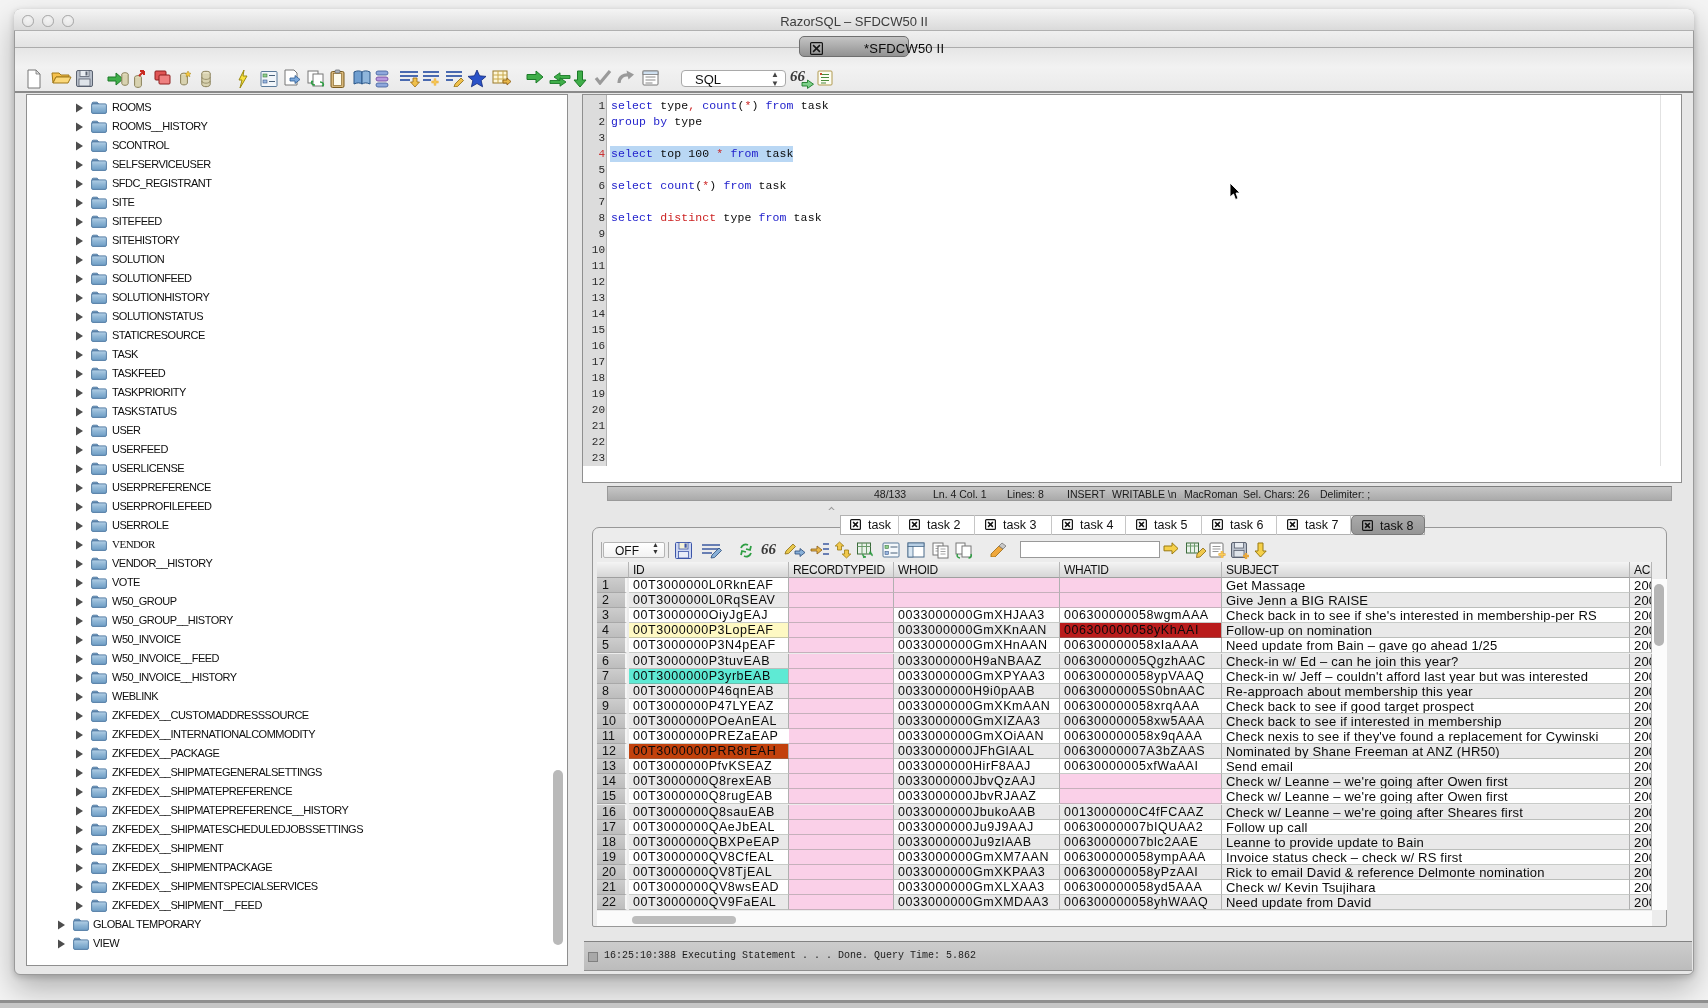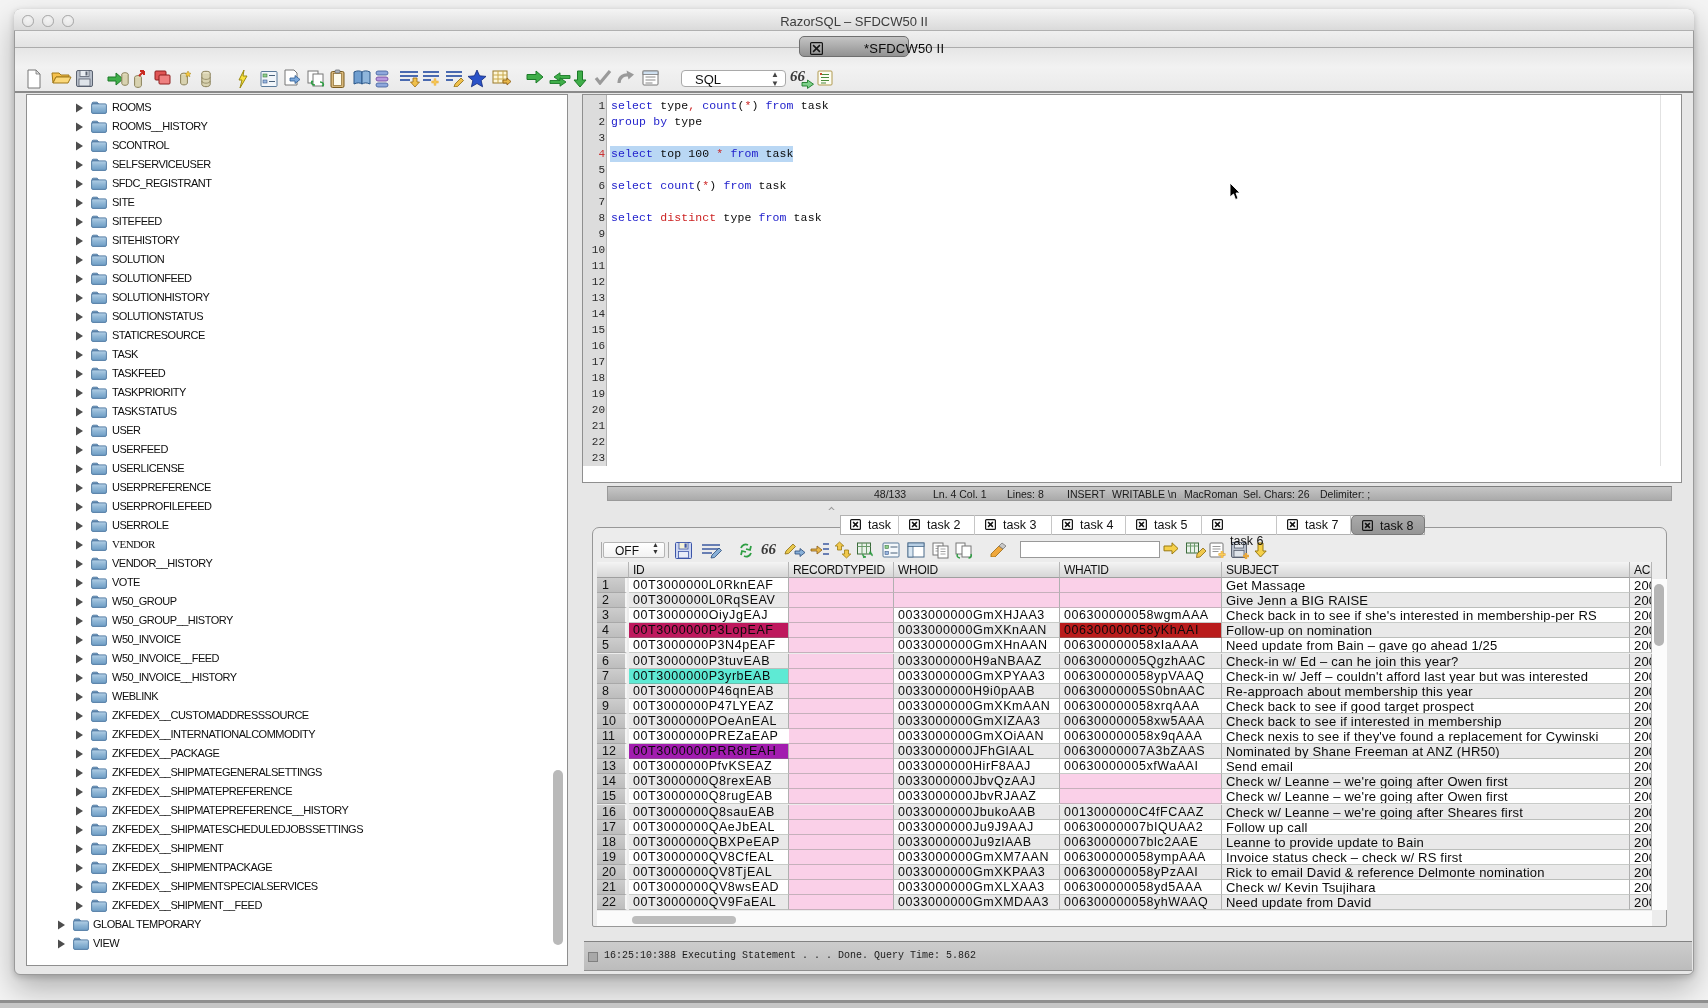--- a/index.html
+++ b/index.html
@@ -736,21 +736,21 @@
         <rect x="0.6" y="0.6" width="9.8" height="9.8" rx="1" fill="none" stroke="#151515" stroke-width="1.2"></rect>
         <path d="M3.1 3.1L7.9 7.9M7.9 3.1L3.1 7.9" stroke="#151515" stroke-width="1.5"></path>
       </svg></span>
     <span style="position:absolute;left:28px;top:3px;">task 5</span>
   </div>
 <div class="rtab" style="left:1202px;width:75px;border-right:1px solid #c6c6c6;">
     <span style="position:absolute;left:10px;top:4px;"><svg width="11" height="11" viewBox="0 0 11 11">
         <rect x="0.6" y="0.6" width="9.8" height="9.8" rx="1" fill="none" stroke="#151515" stroke-width="1.2"></rect>
         <path d="M3.1 3.1L7.9 7.9M7.9 3.1L3.1 7.9" stroke="#151515" stroke-width="1.5"></path>
       </svg></span>
-    <span style="position:absolute;left:28px;top:3px;margin-top:16px;">task 6</span>
+    <span style="position:absolute;left:28px;top:3px;">task 6</span>
   </div>
 <div class="rtab" style="left:1277px;width:74px;border-right:1px solid #c6c6c6;">
     <span style="position:absolute;left:10px;top:4px;"><svg width="11" height="11" viewBox="0 0 11 11">
         <rect x="0.6" y="0.6" width="9.8" height="9.8" rx="1" fill="none" stroke="#151515" stroke-width="1.2"></rect>
         <path d="M3.1 3.1L7.9 7.9M7.9 3.1L3.1 7.9" stroke="#151515" stroke-width="1.5"></path>
       </svg></span>
     <span style="position:absolute;left:28px;top:3px;">task 7</span>
   </div>
 <div class="rtab rtabsel" style="left:1351px;width:74px;">
     <span style="position:absolute;left:10px;top:4px;"><svg width="11" height="11" viewBox="0 0 11 11">
@@ -873,21 +873,21 @@
 <div class="cell " style="left:1222px;top:593.1px;width:408px;background:#e9e9e9;">Give Jenn a BIG RAISE</div>
 <div class="cell " style="left:1630px;top:593.1px;width:22px;background:#e9e9e9;">2006</div>
 <div class="rowno" style="left:597px;top:608.2px;width:30px;">3</div>
 <div class="cell mono-id" style="left:629px;top:608.2px;width:160px;background:#ffffff;">00T3000000OiyJgEAJ</div>
 <div class="cell " style="left:789px;top:608.2px;width:105px;background:#fad0e8;"></div>
 <div class="cell mono-id" style="left:894px;top:608.2px;width:166px;background:#ffffff;">0033000000GmXHJAA3</div>
 <div class="cell mono-id" style="left:1060px;top:608.2px;width:162px;background:#ffffff;">006300000058wgmAAA</div>
 <div class="cell " style="left:1222px;top:608.2px;width:408px;background:#ffffff;">Check back in to see if she's interested in membership-per RS</div>
 <div class="cell " style="left:1630px;top:608.2px;width:22px;background:#ffffff;">2006</div>
 <div class="rowno" style="left:597px;top:623.3px;width:30px;">4</div>
-<div class="cell mono-id" style="left:629px;top:623.3px;width:160px;background:#be185d;">00T3000000P3LopEAF</div>
+<div class="cell mono-id" style="left:629px;top:623.3px;width:160px;background:#fef9c3;">00T3000000P3LopEAF</div>
 <div class="cell " style="left:789px;top:623.3px;width:105px;background:#fad0e8;"></div>
 <div class="cell mono-id" style="left:894px;top:623.3px;width:166px;background:#e9e9e9;">0033000000GmXKnAAN</div>
 <div class="cell mono-id" style="left:1060px;top:623.3px;width:162px;background:#b91c1c;">006300000058yKhAAI</div>
 <div class="cell " style="left:1222px;top:623.3px;width:408px;background:#e9e9e9;">Follow-up on nomination</div>
 <div class="cell " style="left:1630px;top:623.3px;width:22px;background:#e9e9e9;">2006</div>
 <div class="rowno" style="left:597px;top:638.4px;width:30px;">5</div>
 <div class="cell mono-id" style="left:629px;top:638.4px;width:160px;background:#ffffff;">00T3000000P3N4pEAF</div>
 <div class="cell " style="left:789px;top:638.4px;width:105px;background:#fad0e8;"></div>
 <div class="cell mono-id" style="left:894px;top:638.4px;width:166px;background:#ffffff;">0033000000GmXHnAAN</div>
 <div class="cell mono-id" style="left:1060px;top:638.4px;width:162px;background:#ffffff;">006300000058xIaAAA</div>
@@ -929,21 +929,21 @@
 <div class="cell " style="left:1222px;top:713.9px;width:408px;background:#e9e9e9;">Check back to see if interested in membership</div>
 <div class="cell " style="left:1630px;top:713.9px;width:22px;background:#e9e9e9;">2006</div>
 <div class="rowno" style="left:597px;top:729.0px;width:30px;">11</div>
 <div class="cell mono-id" style="left:629px;top:729.0px;width:188px;background:#ffffff;">00T3000000PREZaEAP</div>
 <div class="cell " style="left:789px;top:729.0px;width:105px;background:#fad0e8;"></div>
 <div class="cell mono-id" style="left:894px;top:729.0px;width:166px;background:#ffffff;">0033000000GmXOiAAN</div>
 <div class="cell mono-id" style="left:1060px;top:729.0px;width:162px;background:#ffffff;">006300000058x9qAAA</div>
 <div class="cell " style="left:1222px;top:729.0px;width:408px;background:#ffffff;">Check nexis to see if they've found a replacement for Cywinski</div>
 <div class="cell " style="left:1630px;top:729.0px;width:22px;background:#ffffff;">2006</div>
 <div class="rowno" style="left:597px;top:744.1px;width:30px;">12</div>
-<div class="cell mono-id" style="left:629px;top:744.1px;width:160px;background:#a21caf;">00T3000000PRR8rEAH</div>
+<div class="cell mono-id" style="left:629px;top:744.1px;width:160px;background:#c2410c;">00T3000000PRR8rEAH</div>
 <div class="cell " style="left:789px;top:744.1px;width:105px;background:#fad0e8;"></div>
 <div class="cell mono-id" style="left:894px;top:744.1px;width:166px;background:#e9e9e9;">0033000000JFhGlAAL</div>
 <div class="cell mono-id" style="left:1060px;top:744.1px;width:162px;background:#e9e9e9;">00630000007A3bZAAS</div>
 <div class="cell " style="left:1222px;top:744.1px;width:408px;background:#e9e9e9;">Nominated by Shane Freeman at ANZ (HR50)</div>
 <div class="cell " style="left:1630px;top:744.1px;width:22px;background:#e9e9e9;">2006</div>
 <div class="rowno" style="left:597px;top:759.2px;width:30px;">13</div>
 <div class="cell mono-id" style="left:629px;top:759.2px;width:160px;background:#ffffff;">00T3000000PfvKSEAZ</div>
 <div class="cell " style="left:789px;top:759.2px;width:105px;background:#fad0e8;"></div>
 <div class="cell mono-id" style="left:894px;top:759.2px;width:166px;background:#ffffff;">0033000000HirF8AAJ</div>
 <div class="cell mono-id" style="left:1060px;top:759.2px;width:162px;background:#ffffff;">00630000005xfWaAAI</div>

